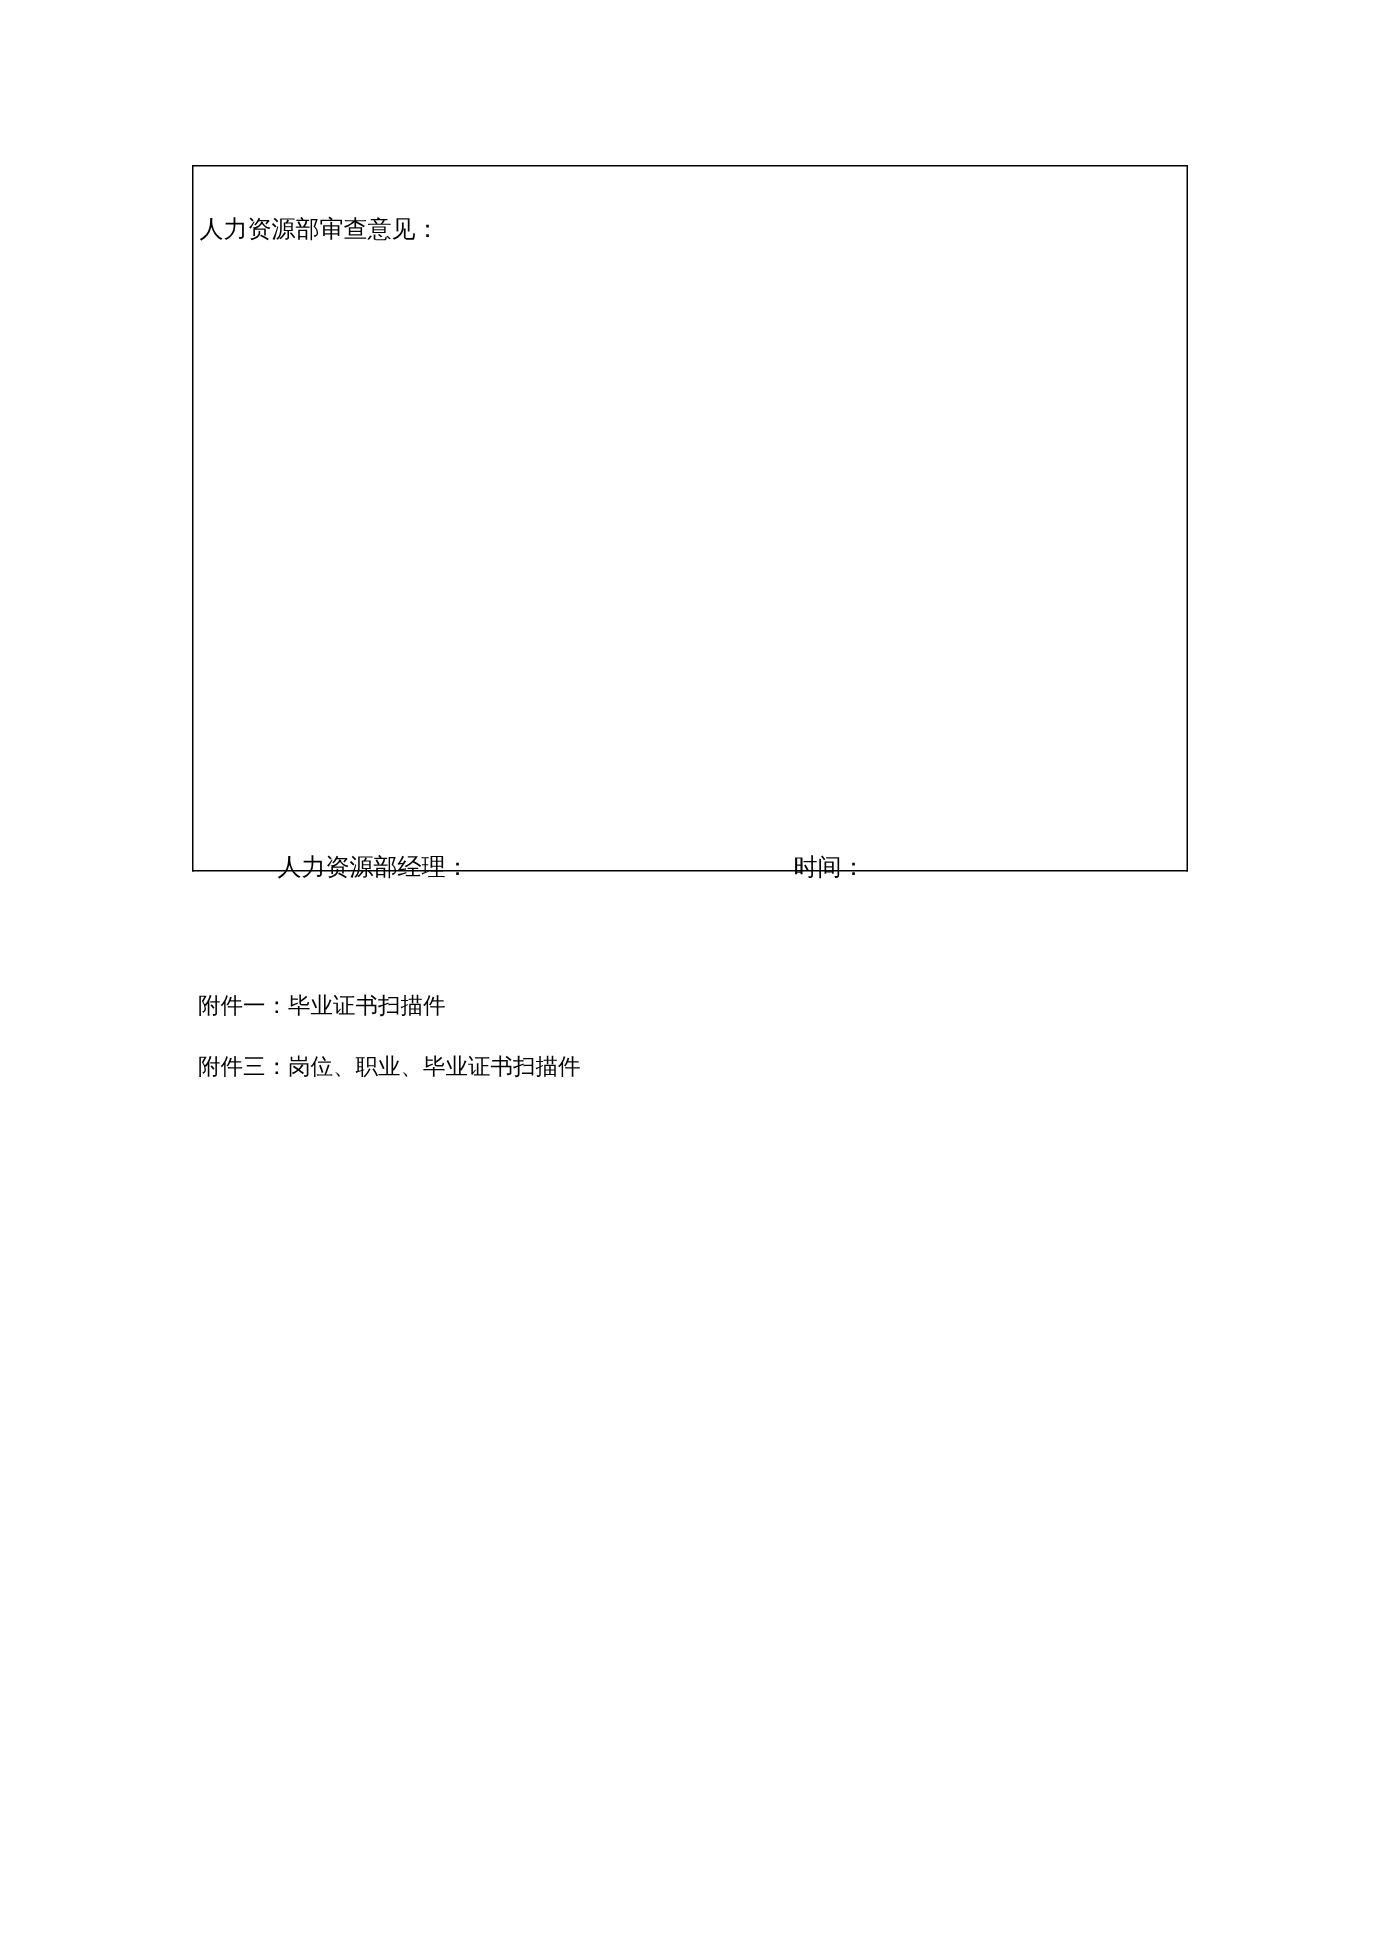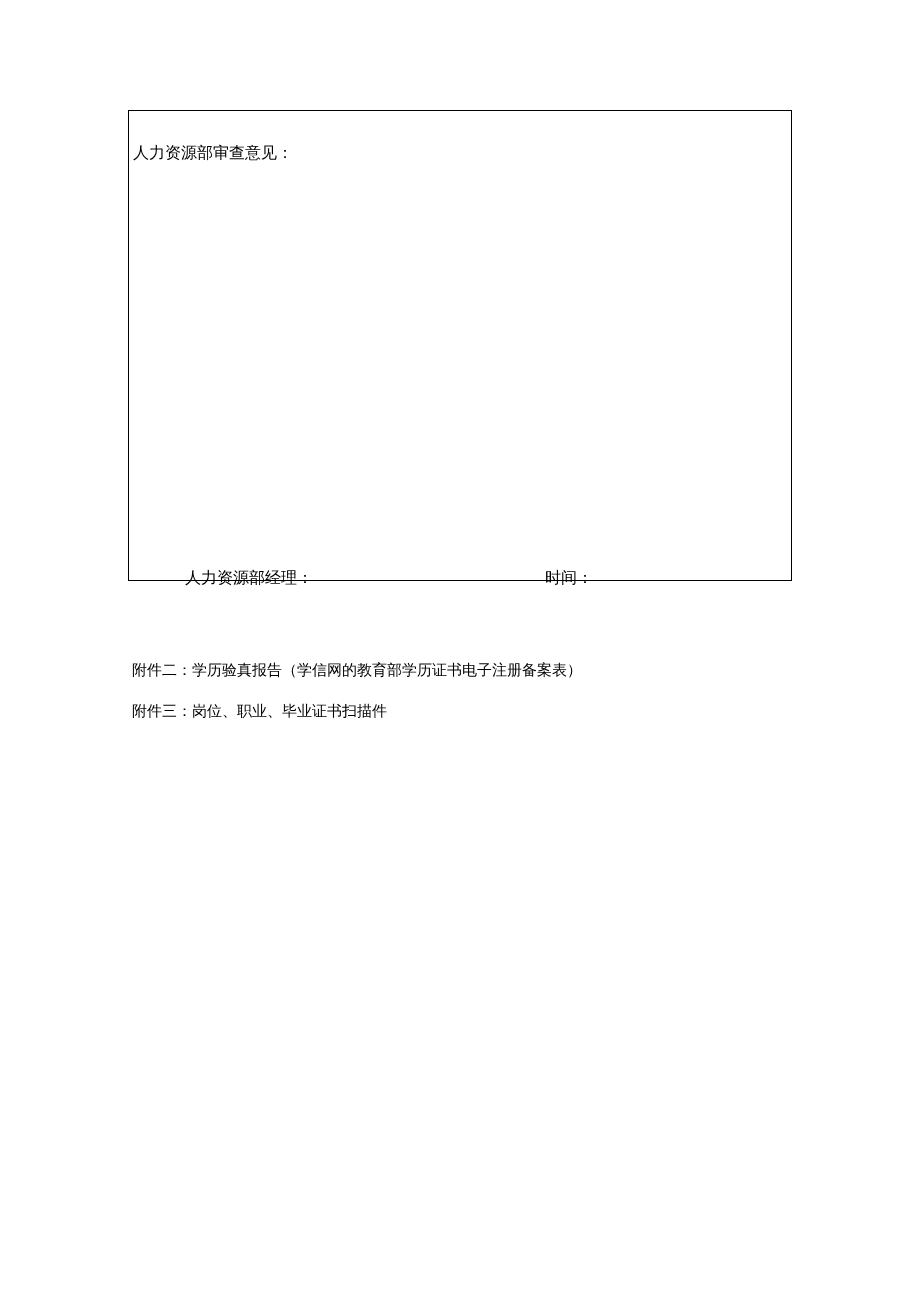--- a/index.html
+++ b/index.html
@@ -58,21 +58,20 @@
     }
     .signer-label {
       position: absolute;
       left: 56px;
       font-size: 16px;
     }
     .time-label {
       position: absolute;
       left: 400px;
       font-size: 16px;
-      margin-left: 16px;
     }
     .section-2 .time-label {
       left: 396px;
     }
     .attachments {
       margin-top: 80px;
       padding-left: 4px;
     }
     .attachment-line {
       font-size: 15px;
@@ -92,16 +91,16 @@
         <div class="signature-row">
           <span class="signer-label">人力资源部经理：</span>
           <span class="time-label">时间：</span>
         </div>
       </td>
     </tr>
   </tbody>
     </table>
 
   <div class="attachments">
-    <div class="attachment-line">附件二：学历验真报告（学信网的教育部学历证书电子注册备案表）</div>
+    <div class="attachment-line">附件一：毕业证书扫描件</div>
     <div class="attachment-line">附件三：岗位、职业、毕业证书扫描件</div>
   </div>
 </div>
 
 </body></html>

